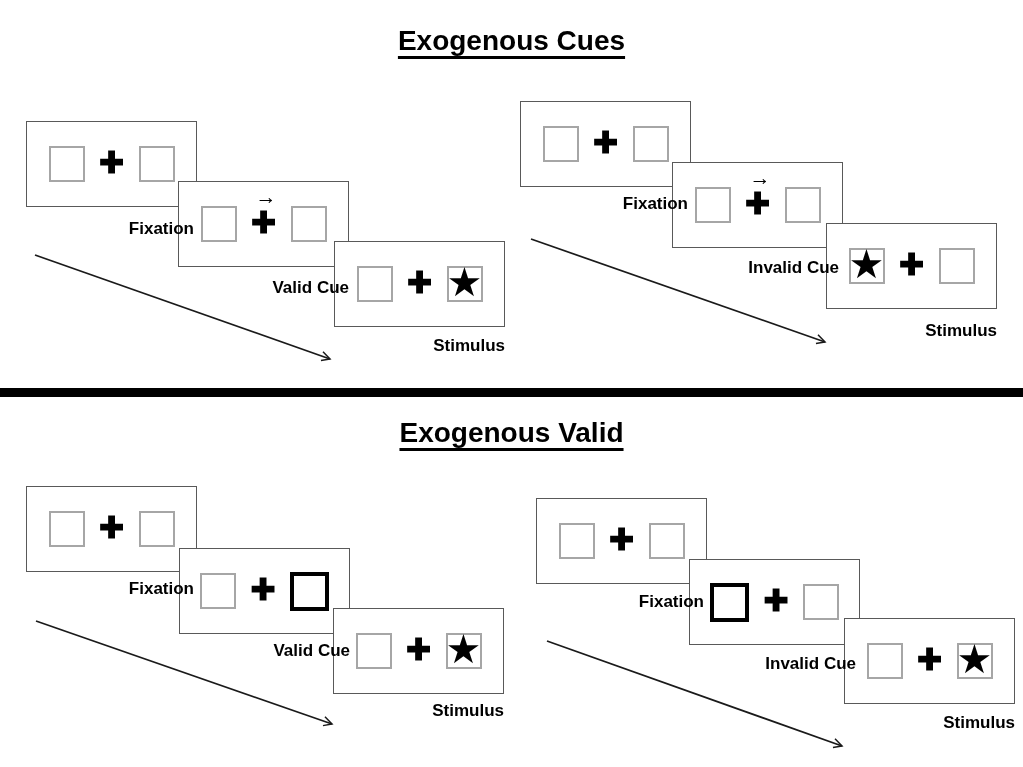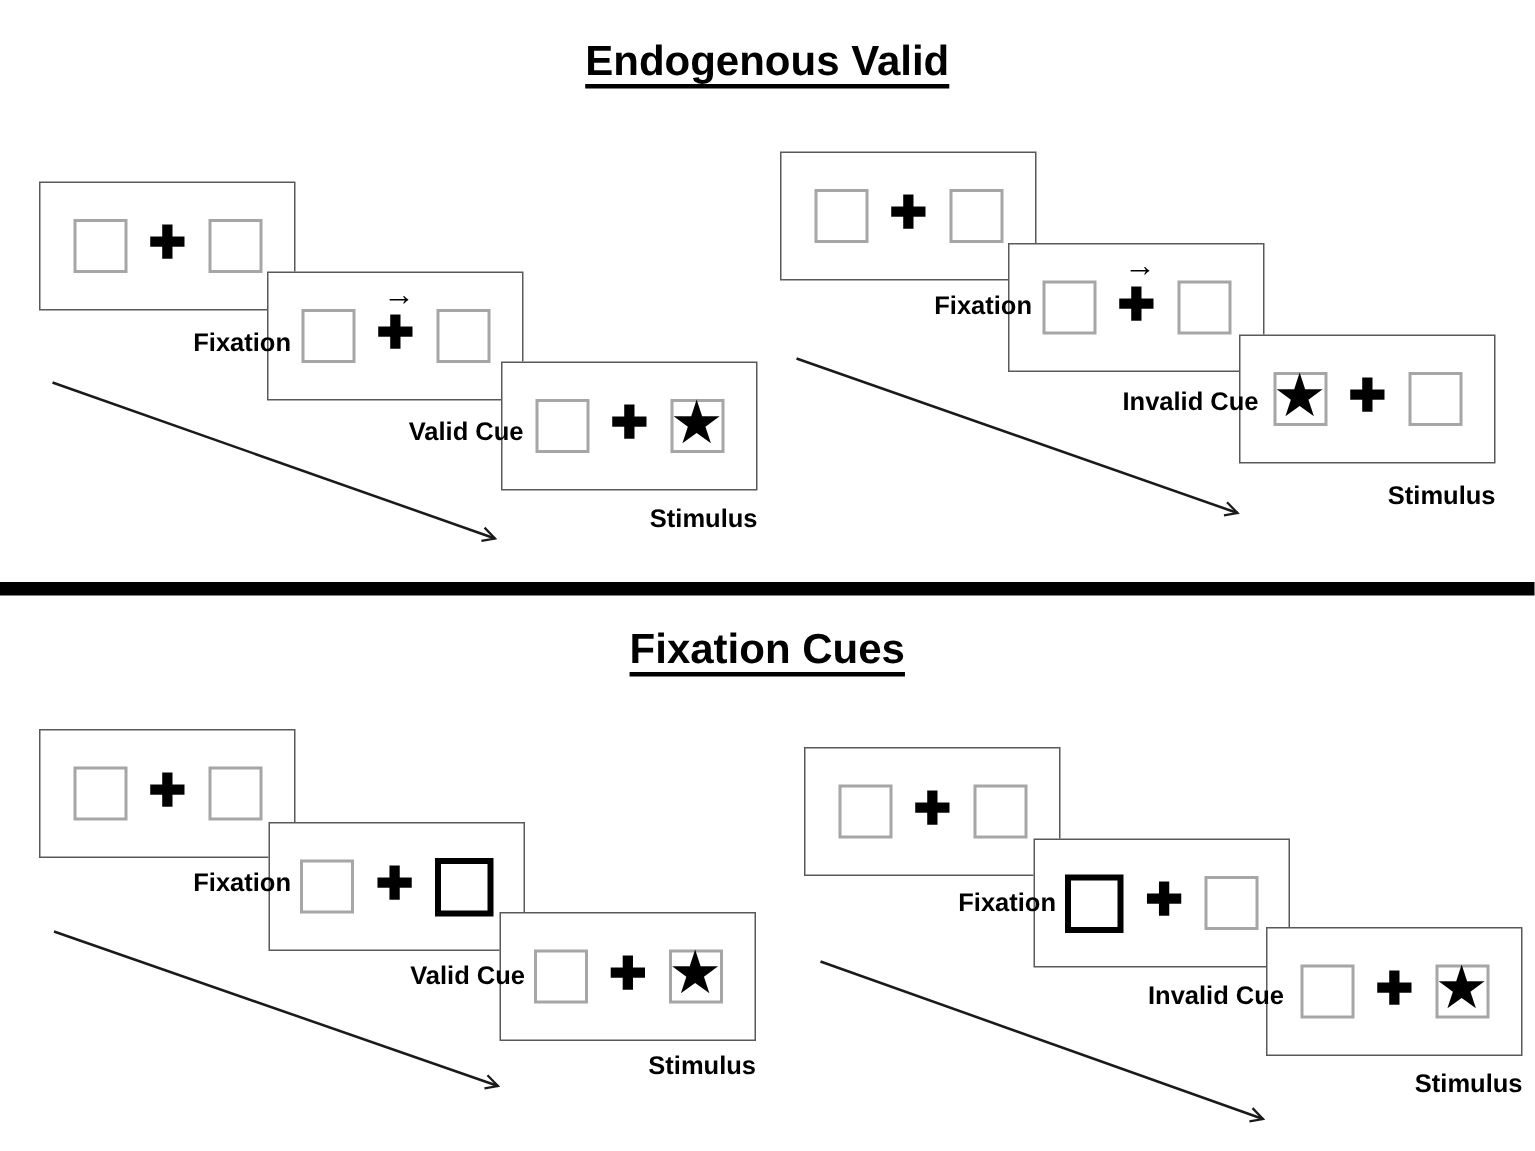--- a/index.html
+++ b/index.html
@@ -49,21 +49,21 @@
       <path d="M1,1 L10,5.5 L2,10" fill="none" stroke="#1a1a1a" stroke-width="1.5"></path>
     </marker>
   </defs>
   <line x1="35" y1="255" x2="330" y2="359" stroke="#1a1a1a" stroke-width="1.7" marker-end="url(#ah)"></line>
   <line x1="531" y1="239" x2="825" y2="342" stroke="#1a1a1a" stroke-width="1.7" marker-end="url(#ah)"></line>
   <line x1="36" y1="621" x2="332" y2="724" stroke="#1a1a1a" stroke-width="1.7" marker-end="url(#ah)"></line>
   <line x1="547" y1="641" x2="842" y2="746" stroke="#1a1a1a" stroke-width="1.7" marker-end="url(#ah)"></line>
 </svg>
 
 <div class="section-title" style="top:24px">
-  <span>Endogenous Valid</span>
+  <span>Exogenous Cues</span>
 </div>
 
 <div class="panel z1" style="left:26px;top:121px">
   <div class="box"></div>
   <div class="mid">
       <span class="plus">✚</span>
     </div>
   <div class="box"></div>
 </div>
 <div class="panel-label" style="left:23px;top:218px">Fixation</div>
@@ -115,21 +115,21 @@
   <div class="mid">
       <span class="plus">✚</span>
     </div>
   <div class="box"></div>
 </div>
 <div class="panel-label" style="left:826px;top:320px">Stimulus</div>
 
 <div class="divider"></div>
 
 <div class="section-title" style="top:416px">
-  <span>Fixation Cues</span>
+  <span>Exogenous Valid</span>
 </div>
 
 <div class="panel z1" style="left:26px;top:486px">
   <div class="box"></div>
   <div class="mid">
       <span class="plus">✚</span>
     </div>
   <div class="box"></div>
 </div>
 <div class="panel-label" style="left:23px;top:578px">Fixation</div>

